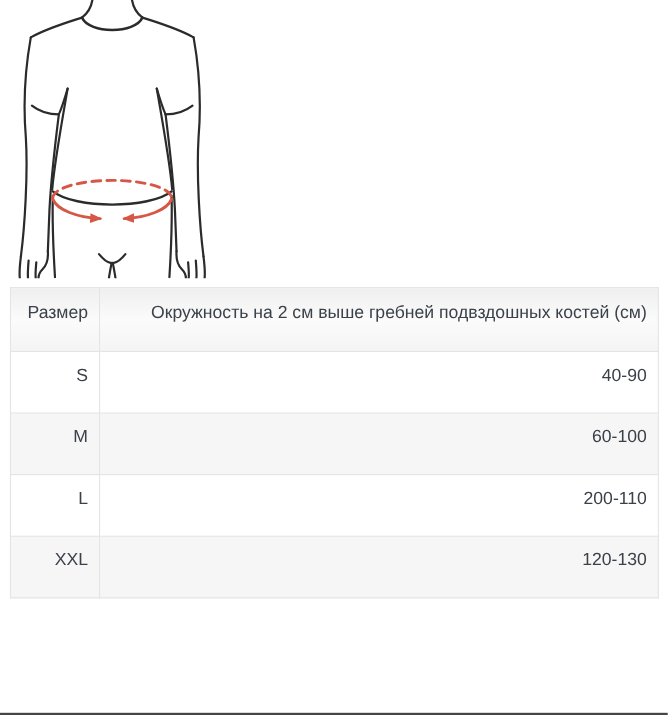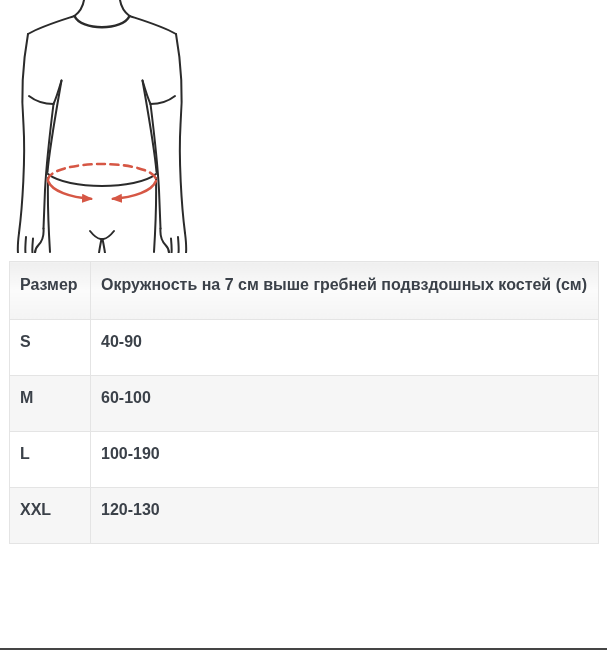--- a/index.html
+++ b/index.html
@@ -17,23 +17,23 @@
     border-collapse:collapse;
     width:590px;
     margin:8px 8px 0 9px;
     font-size:16px;
     line-height:19px;
     color:#3b4149;
     table-layout:fixed;
   }
   .size-table th, .size-table td {
     border:1px solid #e4e4e4;
-    text-align:left;
+    text-align:right;
     vertical-align:top;
-    font-weight:700;
+    font-weight:400;
   }
   .size-table th {
     padding:13px 10px 25px;
     background:linear-gradient(180deg,#efefef 0%,#fbfbfb 50%,#f4f4f4 100%);
   }
   .size-table td {
     padding:12px 10px 24px;
     background:#ffffff;
   }
   .size-table tbody tr:nth-child(even) td { background:#f6f6f6; }
@@ -112,35 +112,35 @@
 </div>
 
 <table class="size-table">
   <colgroup>
     <col style="width:81px">
     <col>
   </colgroup>
   <thead>
     <tr>
       <th>Размер</th>
-      <th>Окружность на 7 см выше гребней подвздошных костей (см)</th>
+      <th>Окружность на 2 см выше гребней подвздошных костей (см)</th>
     </tr>
   </thead>
   <tbody>
     <tr>
       <td>S</td>
       <td>40-90</td>
     </tr>
     <tr>
       <td>M</td>
       <td>60-100</td>
     </tr>
     <tr>
       <td>L</td>
-      <td>100-190</td>
+      <td>200-110</td>
     </tr>
     <tr>
       <td>XXL</td>
       <td>120-130</td>
     </tr>
   </tbody>
 </table>
 
 <div class="bottom-rule"></div>
 

